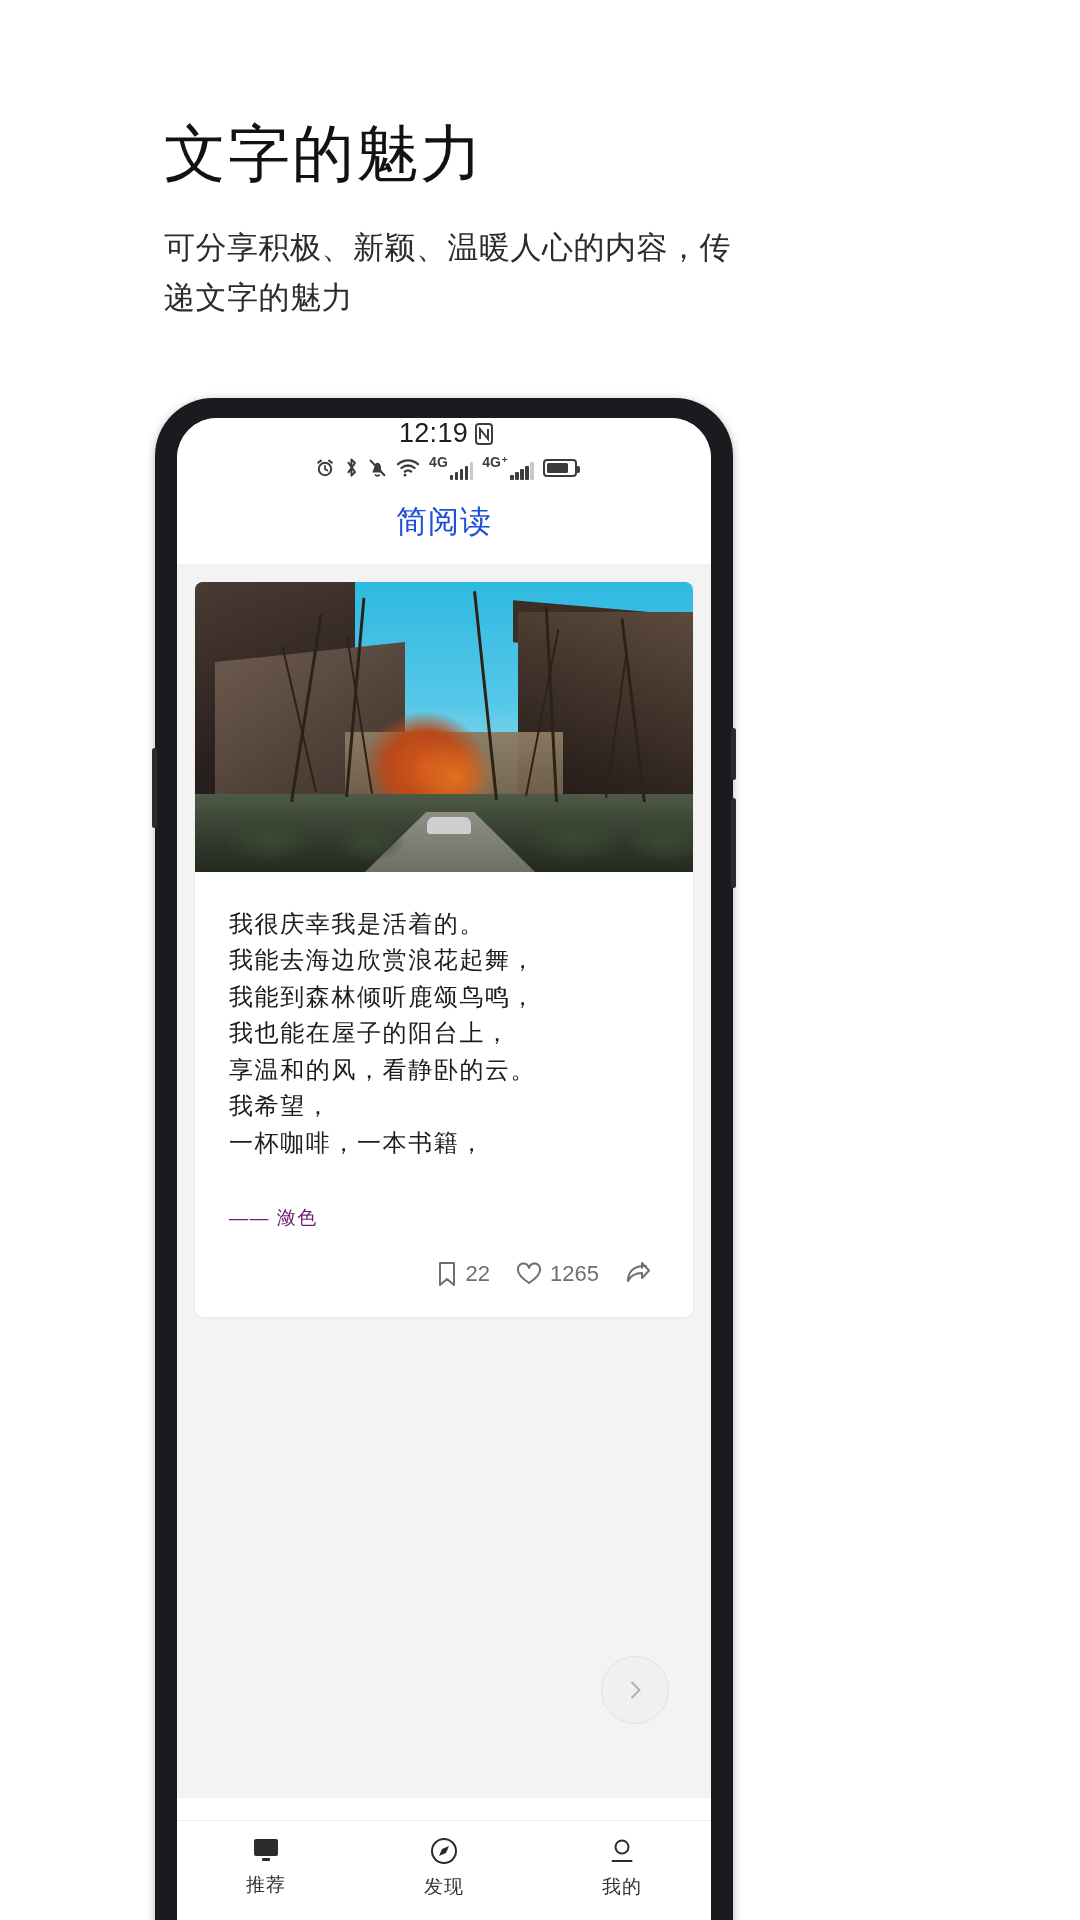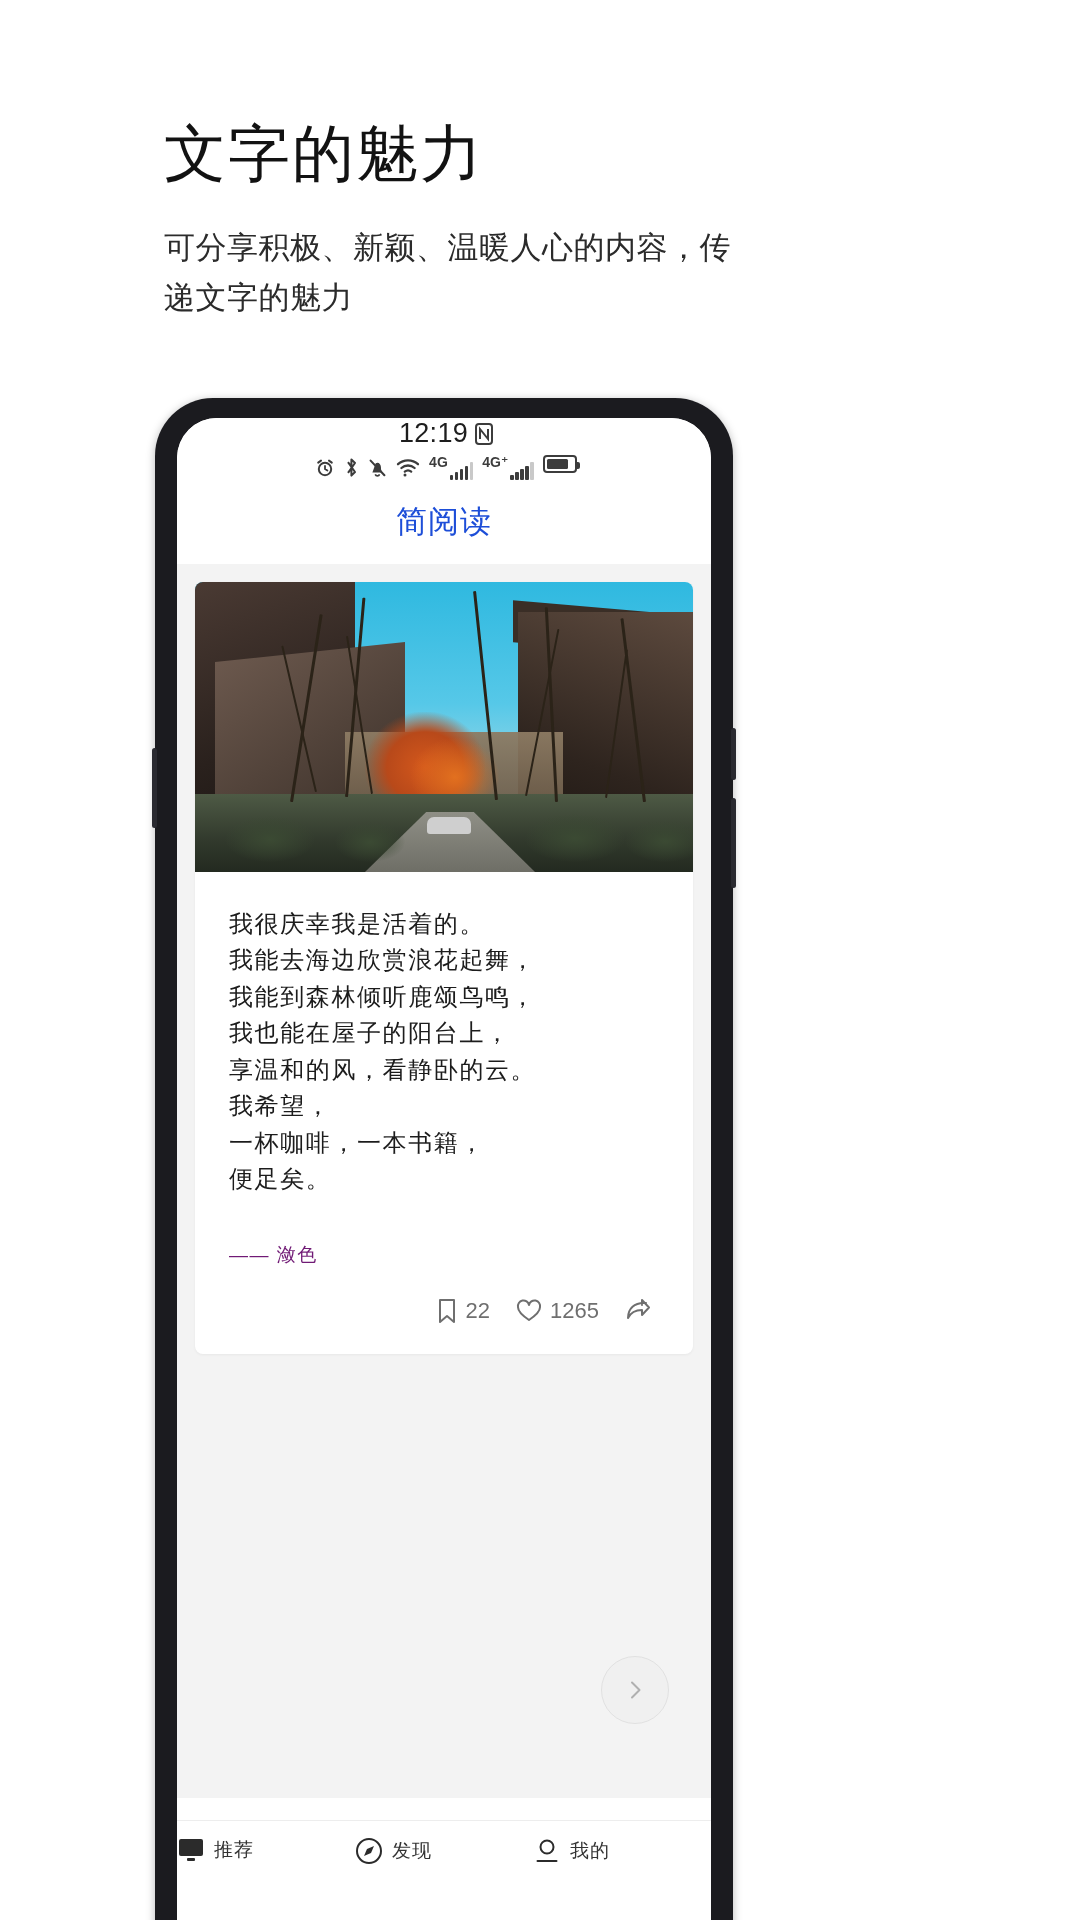--- a/index.html
+++ b/index.html
@@ -58,21 +58,21 @@
     position: relative;
     height: 62px;
     display: flex; align-items: center;
     justify-content: space-between;
     padding: 0 34px 0 38px;
     background: #fff;
     flex-direction: column;
   }
   .sb-left { display: flex; align-items: center; gap: 7px; }
   .sb-time { font-size: 27px; color: #1d1d1d; font-weight: 500; letter-spacing: 0.3px; }
-  .sb-right { display: flex; gap: 9px; }
+  .sb-right { display: flex; align-items: center; gap: 9px; }
   .sb-ico { display: inline-flex; align-items: center; color: #3c3c3c; }
   .sig-group { display: flex; align-items: flex-end; gap: 2px; }
   .sig-label { font-size: 14px; font-weight: 700; color: #3c3c3c; line-height: 1; margin-bottom: 11px; }
   .bars { display: flex; align-items: flex-end; gap: 1.5px; height: 18px; }
   .bars i { display: block; width: 3.5px; background: #3c3c3c; border-radius: 1px; }
   .bars i:nth-child(1){height:5px}
   .bars i:nth-child(2){height:8px}
   .bars i:nth-child(3){height:11px}
   .bars i:nth-child(4){height:14px}
   .bars i:nth-child(5){height:18px; background:#c9c9c9}
@@ -159,21 +159,21 @@
     display: flex; align-items: center; justify-content: center;
     color: #b0b0b0;
   }
 
   
   .tabbar {
     position: absolute; left: 0; bottom: 0; width: 100%; height: 118px;
     background: #fff; border-top: 1px solid #ededed;
     display: flex; align-items: flex-start; padding-top: 16px;
   }
-  .tab { flex: 1; display: flex; flex-direction: row; align-items: center; gap: 9px; text-align: center; }
+  .tab { flex: 1; display: flex; flex-direction: column; align-items: center; gap: 9px; text-align: center; }
   .tab-label { font-size: 19px; color: #333; letter-spacing: 1px; }
   .tab svg { display: block; }
 </style>
 </head>
 <body>
 
 <div class="page">
 
   <div class="promo">
     <div class="promo-title">文字的魅力</div>
@@ -287,21 +287,20 @@
           </div>
 
           <div class="card-text">
             <div class="poem-line">我很庆幸我是活着的。</div>
             <div class="poem-line">我能去海边欣赏浪花起舞，</div>
             <div class="poem-line">我能到森林倾听鹿颂鸟鸣，</div>
             <div class="poem-line">我也能在屋子的阳台上，</div>
             <div class="poem-line">享温和的风，看静卧的云。</div>
             <div class="poem-line">我希望，</div>
             <div class="poem-line">一杯咖啡，一本书籍，</div>
-            <div class="poem-line">便足矣。</div>
             <div class="author">—— 潋色</div>
           </div>
 
           <div class="card-actions">
             <div class="act">
               <span>
                 <svg width="22" height="26" viewBox="0 0 22 26">
                     <path d="M4 2 h14 v22 l-7-6 -7 6 z" fill="none" stroke="#6f6f6f" stroke-width="2" stroke-linejoin="round"></path>
                   </svg>
               </span>

